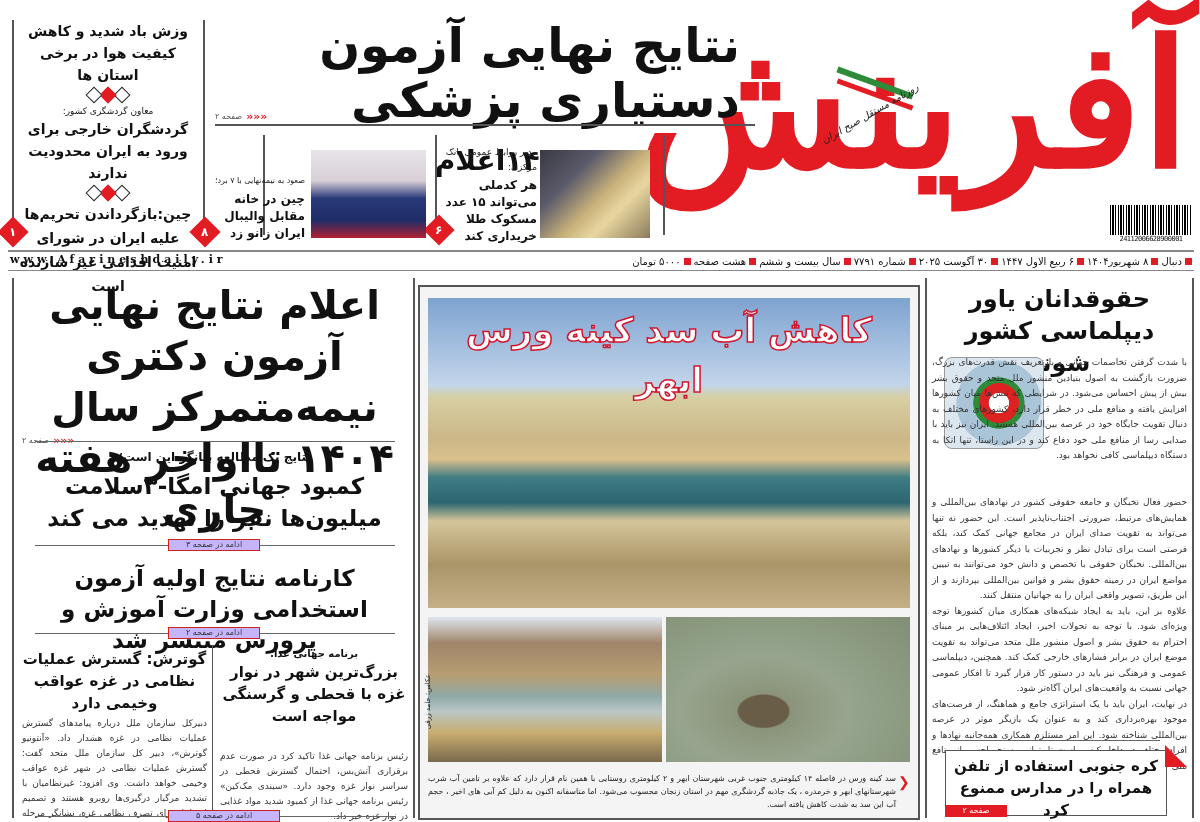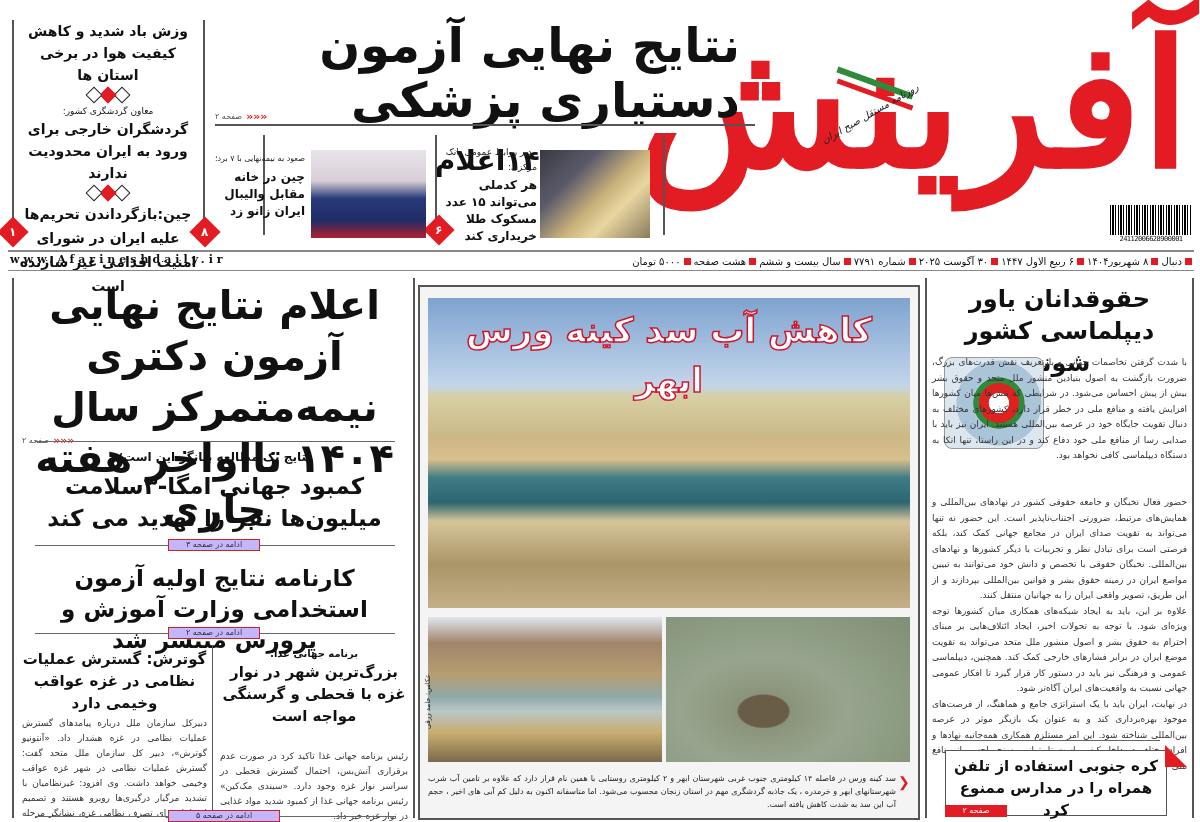--- a/index.html
+++ b/index.html
@@ -52,21 +52,21 @@
 <div class="photo" style="left:540px;top:150px;width:110px;height:88px;background:linear-gradient(135deg,#3a3a44 0%,#5a5a6a 30%,#c9b27a 55%,#e8d6a0 70%,#8a7a5a 100%)"></div>
 <div class="abs" style="left:445px;top:145px;width:92px;text-align:right">
   <div style="font-size:9px;line-height:15px;color:#222">مدیر روابط عمومی بانک مرکزی:</div>
   <div style="font-size:12px;font-weight:bold;line-height:17px;margin-top:2px">هر کدملی می‌تواند ۱۵ عدد مسکوک طلا خریداری کند</div>
 </div>
 <div class="pnum" style="left:428px;top:219px">
     <span>۶</span>
   </div>
 
 <div class="photo" style="left:311px;top:150px;width:115px;height:88px;background:linear-gradient(180deg,#e8e4ea 0%,#d8cfd6 35%,#2a3a7a 55%,#1e2c66 80%,#b02030 100%)"></div>
-<div class="abs" style="left:205px;top:153px;width:100px;">
+<div class="abs" style="left:205px;top:175px;width:100px;">
   <div style="font-size:8px;line-height:12px;color:#222">صعود به نیمه‌نهایی با ۷ برد؛</div>
   <div style="font-size:12px;font-weight:bold;line-height:17px;margin-top:4px">چین در خانه مقابل والیبال ایران زانو زد</div>
 </div>
 <div class="pnum" style="left:194px;top:221px">
     <span>۸</span>
   </div>
 
 <div class="abs" style="left:18px;top:20px;width:180px;">
   <div class="hd" style="font-size:14px;line-height:22px;">وزش باد شدید و کاهش کیفیت هوا در برخی استان ها</div>
   <div class="diam">

